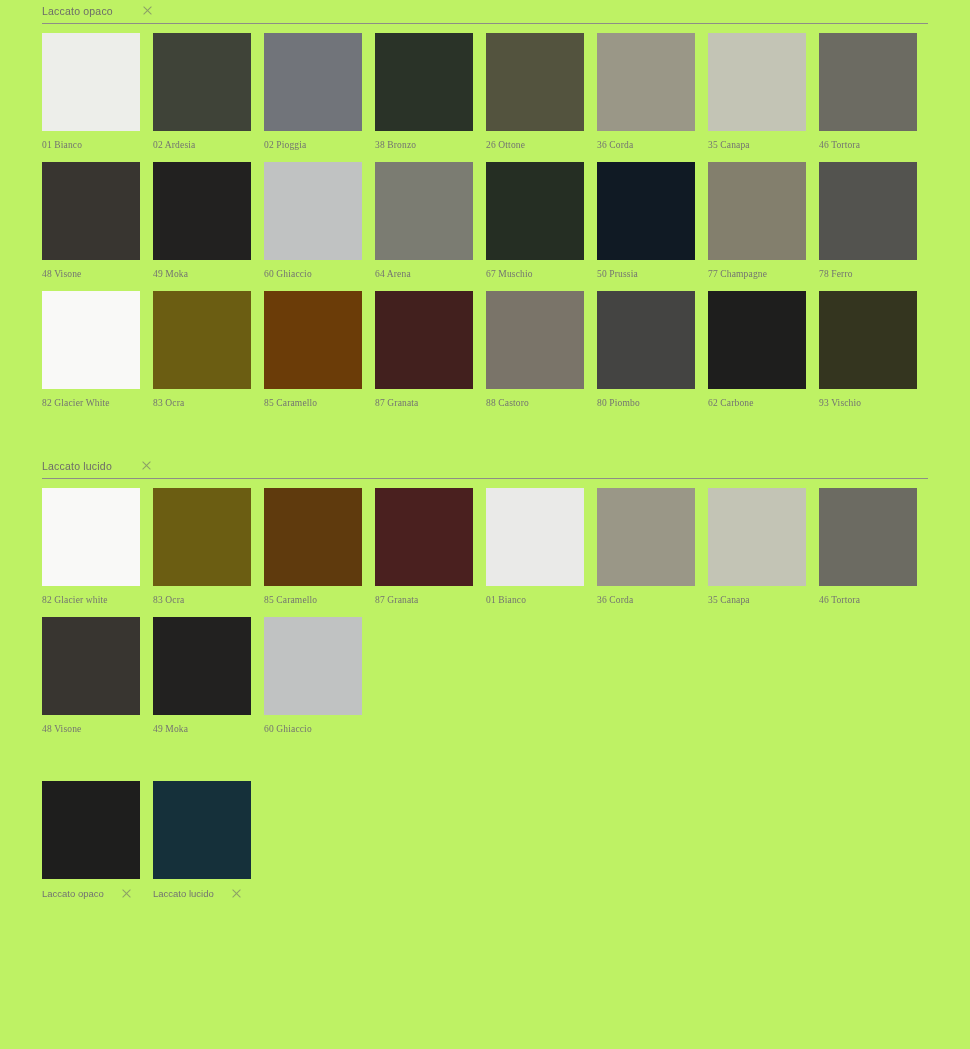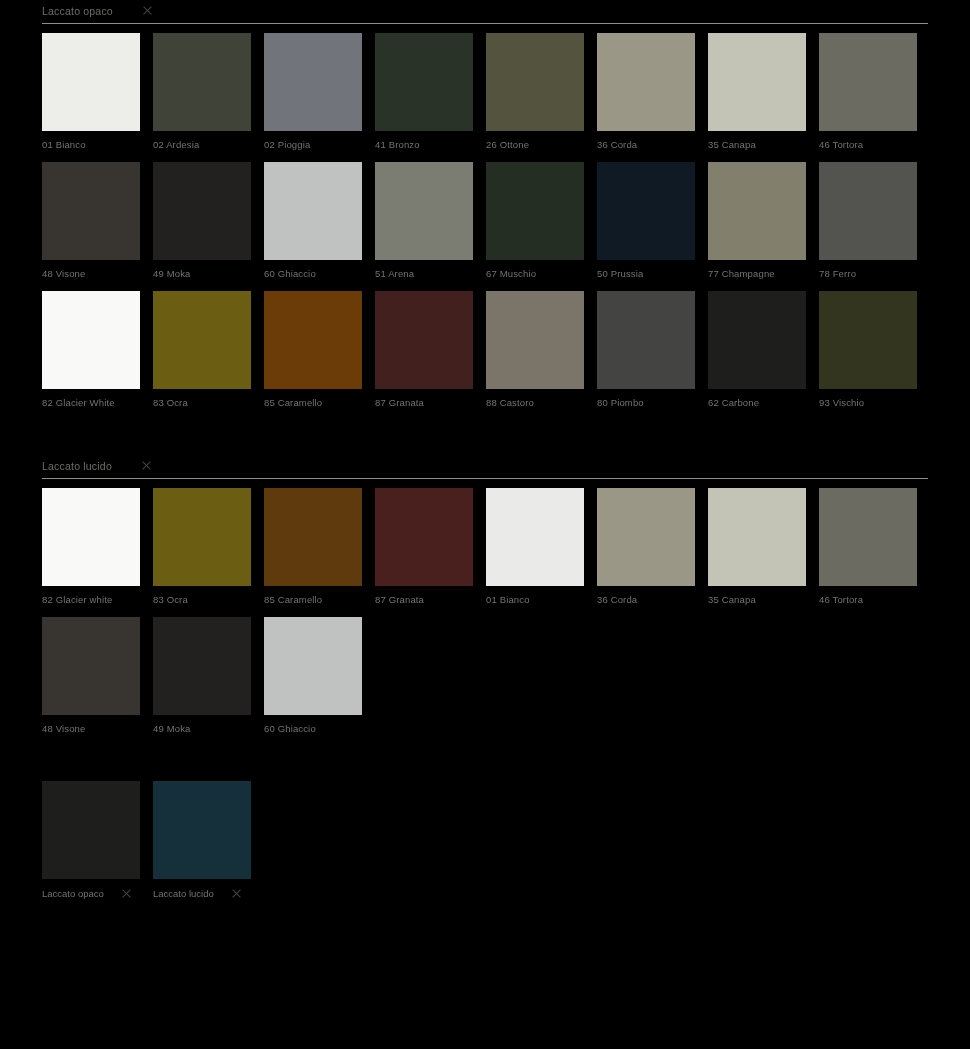--- a/index.html
+++ b/index.html
@@ -4,21 +4,21 @@
 <style>
   * { box-sizing: border-box; }
   html, body {
     margin: 0; padding: 0;
     background: #f7f7f3;
     font-family: "Liberation Sans", sans-serif;
   }
   .page {
     width: 970px;
     min-height: 1049px;
-    background: #000000;
+    background: #bef264;
     position: relative;
     padding: 0;
     overflow: hidden;
   }
   .section { padding: 0 42px 0 42px; }
 
   .section-header {
     display: flex;
     align-items: center;
     padding-top: 4px;
@@ -52,20 +52,21 @@
     height: 0;
     border-top: 1px solid #8e8e87;
     margin: 0 0 9px 0;
   }
 
   .swatch-grid {
     display: grid;
     grid-template-columns: repeat(8, 98px);
     column-gap: 13px;
     row-gap: 0;
+    font-family: Liberation Serif, serif;
   }
   .swatch-cell {
     width: 98px;
     margin-bottom: 11px;
     cursor: pointer;
   }
   .swatch-chip {
     width: 98px;
     height: 98px;
     display: block;
@@ -126,21 +127,21 @@
           <div class="swatch-cell">
             <span class="swatch-chip" style="background: rgb(63, 67, 56);"></span>
             <div class="swatch-label">02 Ardesia</div>
           </div>
           <div class="swatch-cell">
             <span class="swatch-chip" style="background: rgb(113, 116, 122);"></span>
             <div class="swatch-label">02 Pioggia</div>
           </div>
           <div class="swatch-cell">
             <span class="swatch-chip" style="background: rgb(42, 51, 40);"></span>
-            <div class="swatch-label">41 Bronzo</div>
+            <div class="swatch-label">38 Bronzo</div>
           </div>
           <div class="swatch-cell">
             <span class="swatch-chip" style="background: rgb(83, 83, 62);"></span>
             <div class="swatch-label">26 Ottone</div>
           </div>
           <div class="swatch-cell">
             <span class="swatch-chip" style="background: rgb(154, 151, 135);"></span>
             <div class="swatch-label">36 Corda</div>
           </div>
           <div class="swatch-cell">
@@ -158,21 +159,21 @@
           <div class="swatch-cell">
             <span class="swatch-chip" style="background: rgb(34, 33, 32);"></span>
             <div class="swatch-label">49 Moka</div>
           </div>
           <div class="swatch-cell">
             <span class="swatch-chip" style="background: rgb(192, 194, 194);"></span>
             <div class="swatch-label">60 Ghiaccio</div>
           </div>
           <div class="swatch-cell">
             <span class="swatch-chip" style="background: rgb(123, 124, 114);"></span>
-            <div class="swatch-label">51 Arena</div>
+            <div class="swatch-label">64 Arena</div>
           </div>
           <div class="swatch-cell">
             <span class="swatch-chip" style="background: rgb(37, 46, 35);"></span>
             <div class="swatch-label">67 Muschio</div>
           </div>
           <div class="swatch-cell">
             <span class="swatch-chip" style="background: rgb(16, 26, 36);"></span>
             <div class="swatch-label">50 Prussia</div>
           </div>
           <div class="swatch-cell">

